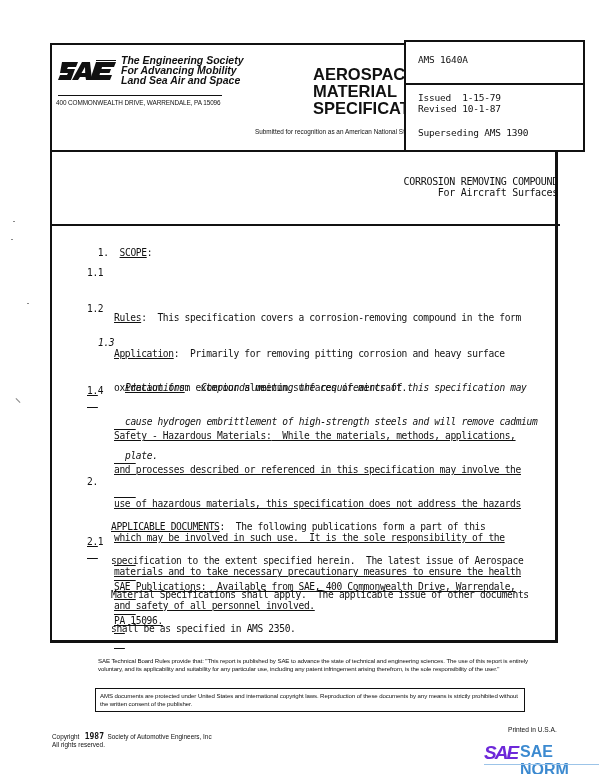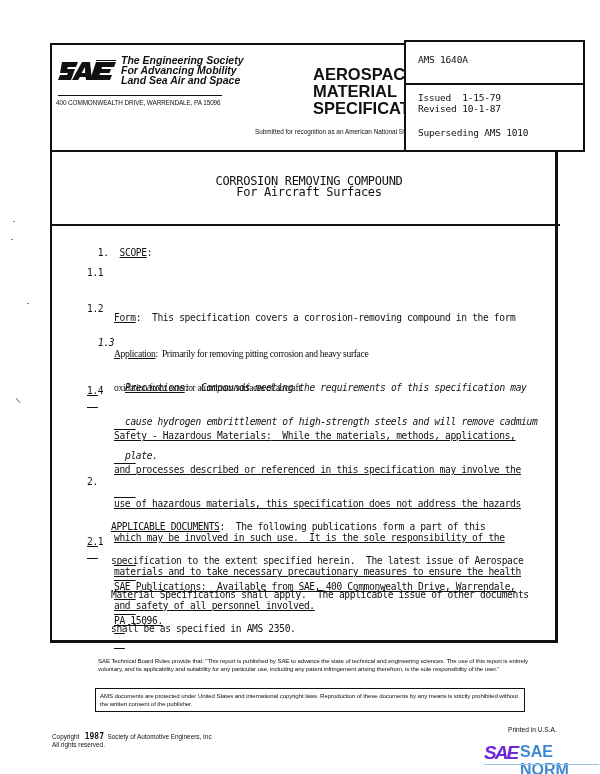--- a/index.html
+++ b/index.html
@@ -16,21 +16,21 @@
   .issued { left:12px; top:50px; font-size:9.5px; line-height:11px; letter-spacing:-0.2px; }
   .supersede { left:12px; top:85px; font-size:9.5px; letter-spacing:-0.2px; }
 
   .logo { left:58px; top:58px; width:60px; height:26px; }
   .soc { left:121px; top:55px; font-size:10.5px; line-height:10px; font-style:italic; font-weight:bold; }
   .addr-line { left:58px; top:95px; width:164px; height:1px; background:#111; }
   .addr { left:56px; top:99px; font-size:6.4px; letter-spacing:-0.1px; }
   .ams-title { left:270px; top:66px; font-size:16.5px; line-height:17px; font-weight:bold; letter-spacing:0px;margin-left:43px; }
   .submitted { left:255px; top:128px; font-size:6.4px; }
 
-  .doc-title { left:60px; width:498px; top:176px; text-align:center; font-size:12px; line-height:11px; letter-spacing:-0.3px; }
+  .doc-title { left:60px; width:498px; top:176px; text-align:right; font-size:10px; line-height:11px; letter-spacing:-0.3px; }
 
   .body-txt { font-size:9.6px; line-height:11.3px; letter-spacing:-0.35px; white-space:pre; }
   .num { position:absolute; }
   .u { text-decoration:underline; }
 
   .notice { left:98px; top:657px; width:430px; font-size:6.1px; line-height:8.2px; letter-spacing:-0.1px; }
   .notice-box { left:95px; top:688px; width:430px; height:24px; border:1px solid #111; box-sizing:border-box; }
   .notice-box span { position:absolute; left:4px; top:3px; width:420px; font-size:6.1px; line-height:8.2px; letter-spacing:-0.1px; }
   .copy { left:52px; top:733px; font-size:6.4px; line-height:8px; }
   .copy .yr { font-family:"DejaVu Sans Mono", monospace; font-size:8px; font-weight:bold; }
@@ -71,42 +71,42 @@
 </div>
 <div class="abs sans submitted">Submitted for recognition as an American National Standard</div>
 
 <div class="rbox">
   <div class="rbox-div"></div>
   <div class="abs mono ams-num">AMS 1640A</div>
   <div class="abs mono issued">
     <div style="white-space:pre">Issued  1-15-79</div>
     <div>Revised 10-1-87</div>
   </div>
-  <div class="abs mono supersede">Superseding AMS 1010</div>
+  <div class="abs mono supersede">Superseding AMS 1390</div>
 </div>
 
 <div class="abs mono doc-title">
   <div>CORROSION REMOVING COMPOUND</div>
   <div>For Aircraft Surfaces</div>
 </div>
 
 <div class="abs mono body-txt" style="left:87px; top:236px;">
   <span>1.</span>  <span class="u">SCOPE</span><span>:</span>
 </div>
 
 <div class="abs mono body-txt" style="left:87px; top:256px;">
   <span class="num" style="left:0">1.1</span>
   <div style="position:relative; left:27px;">
-    <div><span class="u">Form</span><span>:</span><span>  This specification covers a corrosion-removing compound in the form</span></div>
+    <div><span class="u">Rules</span><span>:</span><span>  This specification covers a corrosion-removing compound in the form</span></div>
   </div>
 </div>
 
 <div class="abs mono body-txt" style="left:87px; top:292px;">
   <span class="num" style="left:0">1.2</span>
-  <div style="position:relative; left:27px;font-family:Liberation Serif, serif;">
+  <div style="position:relative; left:27px;">
     <div><span class="u">Application</span><span>:</span><span>  Primarily for removing pitting corrosion and heavy surface</span></div>
     <div>oxidation from exterior aluminum surfaces of aircraft.</div>
   </div>
 </div>
 
 <div class="abs mono body-txt" style="left:98px; top:326px;font-style:italic;">
   <span class="num" style="left:0">1.3</span>
   <div style="position:relative; left:27px;">
     <div><span class="u">Precautions</span><span>:</span><span>  Compounds meeting the requirements of this specification may</span></div>
     <div>cause hydrogen embrittlement of high-strength steels and will remove cadmium</div>

